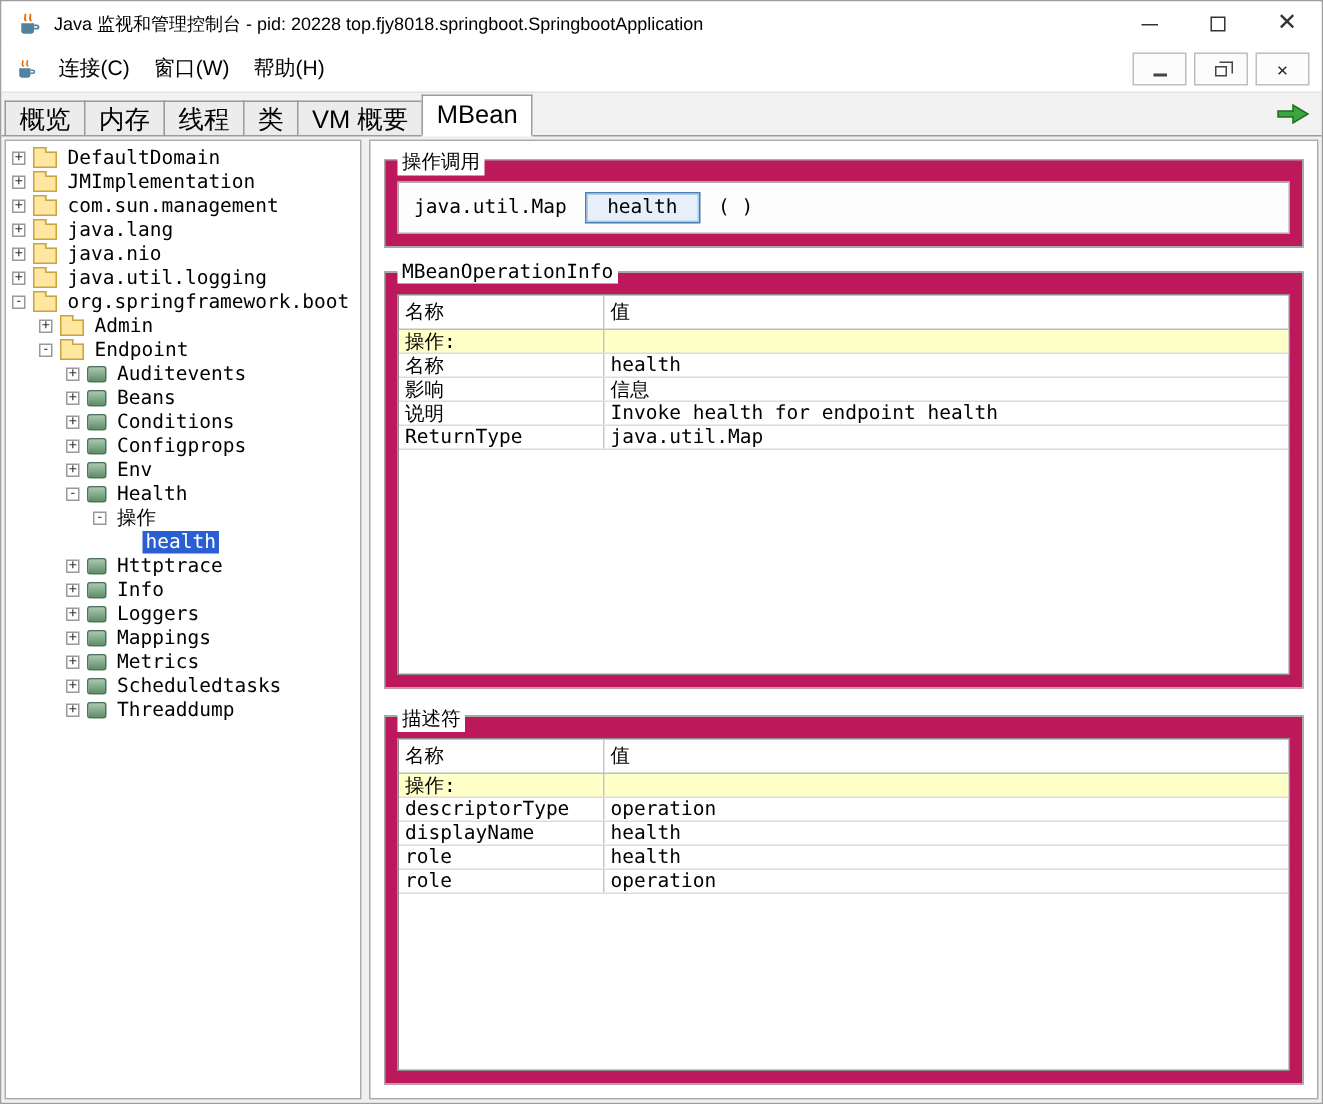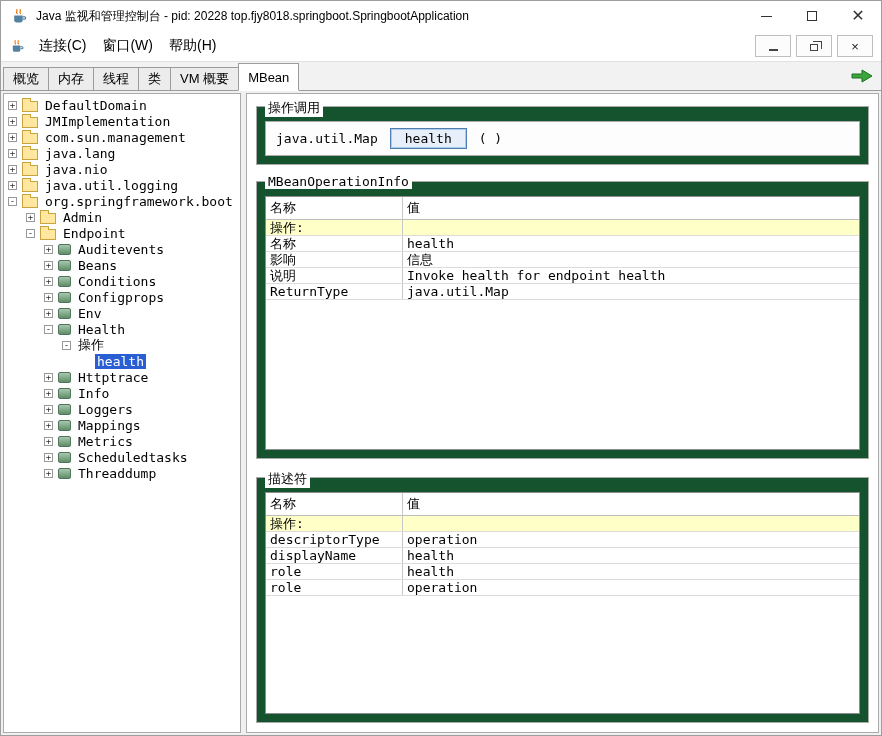--- a/index.html
+++ b/index.html
@@ -24,40 +24,40 @@
   .menu-item { font-size: 14px; padding: 4px 8px; color: #000; white-space: nowrap; text-align: center; }
   .frame-controls { margin-left: auto; display: flex; gap: 5px; padding-right: 2px; }
   .frame-btn { width: 36px; height: 22px; border: 1px solid #BFBFBF; background: #FCFCFC; display: flex; align-items: center; justify-content: center; font-size: 13px; color: #222; position: relative; }
   .fic-min { width: 9px; border-top: 2px solid #444; display: inline-block; margin-top: 8px; }
   .fic-restore { width: 8px; height: 7px; border: 1px solid #444; display: inline-block; position: relative; background: #fff; margin-top: 2px; }
   .fic-restore::before { content: ""; position: absolute; top: -4px; left: 2px; width: 8px; height: 7px; border: 1px solid #444; border-bottom: none; border-left: none; }
 
   
   .tabbar { height: 29px; flex: 0 0 auto; background: #F2F2F2; border-bottom: 1px solid #9B9B9B; display: flex; align-items: flex-end; padding-left: 2px; position: relative; }
   .tabs { display: flex; align-items: flex-end; height: 100%; }
-  .tab { font-size: 13px; padding: 0 9px; border: 1px solid #9B9B9B; border-bottom: none; background: #ECECEC; margin-right: -1px; height: 23px; display: flex; align-items: center; white-space: nowrap; color: #000; }
+  .tab { font-size: 17px; padding: 0 9px; border: 1px solid #9B9B9B; border-bottom: none; background: #ECECEC; margin-right: -1px; height: 23px; display: flex; align-items: center; white-space: nowrap; color: #000; }
   .tab.selected { background: #fff; height: 28px; margin-bottom: -1px; border-bottom: 1px solid #fff; }
   .status-icon { position: absolute; right: 8px; top: 7px; }
 
   
   .main { flex: 1; min-height: 0; display: flex; background: #F0F0F0; padding: 2px; gap: 5px; }
   .tree-panel { width: 238px; flex: 0 0 auto; background: #fff; border: 1px solid #ABABAB; overflow: hidden; padding-top: 3px; }
 
   .tree-row { height: 16px; display: flex; align-items: center; font-family: "DejaVu Sans Mono", monospace; font-size: 13px; white-space: nowrap; }
   .handle { width: 9px; height: 9px; flex: 0 0 auto; border: 1px solid #999; background: #fff; color: #333; font: 9px/7px "DejaVu Sans Mono", monospace; display: inline-flex; align-items: center; justify-content: center; margin-right: 5px; }
   .handle-space { width: 15px; flex: 0 0 auto; }
   .folder-icon { width: 16px; height: 11px; flex: 0 0 auto; background: #FFE79F; border: 1px solid #C9A33C; position: relative; margin: 2px 5px 0 0; }
   .folder-icon::before { content: ""; position: absolute; top: -4px; left: -1px; width: 7px; height: 3px; background: #FFE79F; border: 1px solid #C9A33C; border-bottom: none; }
   .mbean-icon { width: 13px; height: 11px; flex: 0 0 auto; margin-right: 5px; background: linear-gradient(#A8C8AE, #5E8F68); border: 1px solid #50745A; border-radius: 2px; }
   .tree-label { padding: 0 2px; color: #000; }
   .tree-label.selected { background: var(--sel, #2A5FD3); color: #fff; }
 
   
   .right-panel { flex: 1; min-width: 0; background: #fff; border: 1px solid #ABABAB; padding: 12px 9px 9px; display: flex; flex-direction: column; }
-  .group { border: 1px solid #A9A9A9; position: relative; padding: 14px 8px 8px; background: #14532d; }
+  .group { border: 1px solid #A9A9A9; position: relative; padding: 14px 8px 8px; background: #be185d; }
   .group-title { position: absolute; top: -8px; left: 8px; background: #fff; padding: 0 3px; font-family: "DejaVu Sans Mono", monospace; font-size: 13px; color: #000; }
   .op-group { flex: 0 0 auto; margin-bottom: 16px; }
   .op-inner { border: 1px solid #ABABAB; padding: 6px 10px; display: flex; align-items: center; gap: 12px; font-family: "DejaVu Sans Mono", monospace; font-size: 13px; background: #FDFDFD; }
   .op-btn { font-family: "DejaVu Sans Mono", monospace; font-size: 13px; color: #000; background: #E7F0FA; border: 1px solid #4E7DB1; box-shadow: inset 0 0 0 1px #AECBE8; padding: 2px 14px; cursor: default; }
   .info-group { flex: 0 0 auto; height: 278px; margin-bottom: 18px; display: flex; flex-direction: column; }
   .desc-group { flex: 1; min-height: 0; display: flex; flex-direction: column; }
 
   .mtable { flex: 1; min-height: 0; border: 1px solid #8E8E8E; background: #fff; display: flex; flex-direction: column; font-family: "DejaVu Sans Mono", monospace; font-size: 13px; overflow: hidden; }
   .trow { display: flex; flex: 0 0 auto; height: 16px; }
   .trow.header { height: 23px; border-bottom: 1px solid #BDBDBD; }

